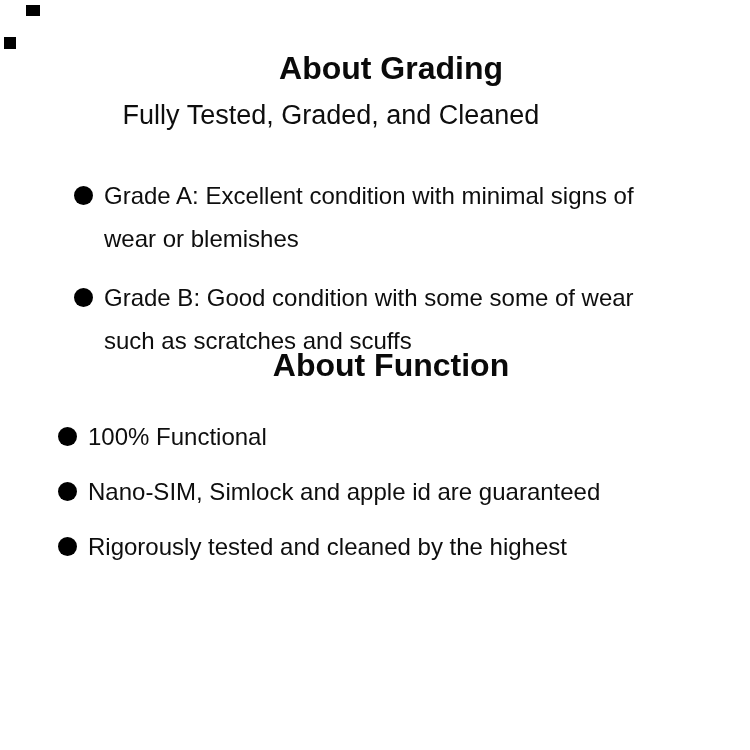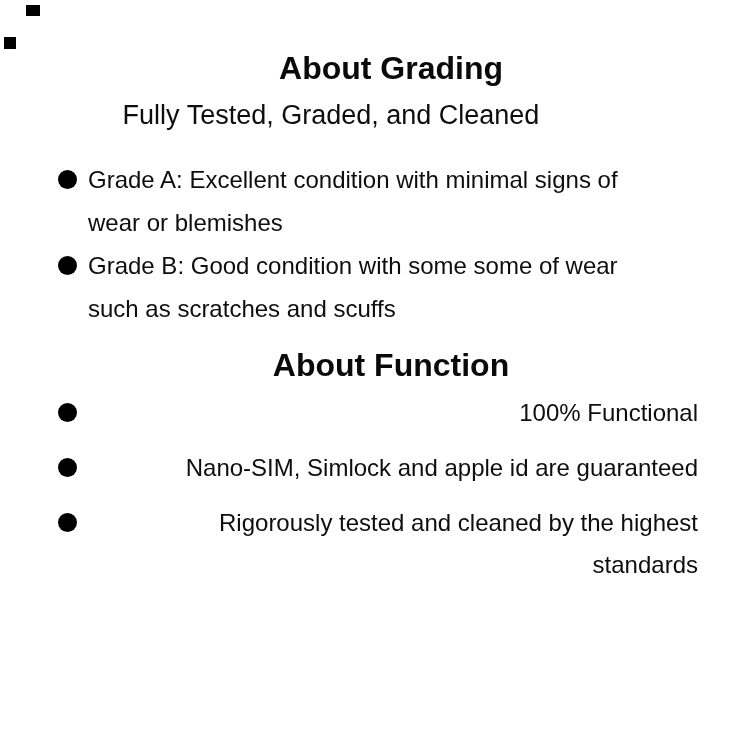--- a/index.html
+++ b/index.html
@@ -51,29 +51,29 @@
 
   ul.bullet-list {
     position: absolute;
     left: 58px;
     width: 640px;
     margin: 0;
     padding: 0;
     list-style: none;
   }
   .grading-list  { top: 158px; }
-  .function-list { top: 392px; text-align: right; }
+  .function-list { top: 416px; }
 
   ul.bullet-list li {
     position: relative;
     padding-left: 30px;
     font-size: 24px;
     color: #0e0e0e;
   }
-  .grading-list  li { line-height: 43px; margin: 0; }
+  .grading-list  li { line-height: 43px; margin: 16px; }
   .function-list li { line-height: 42px; margin: 0 0 13px 0; }
   .function-list li:last-child { margin-bottom: 16px; }
 
   .bullet {
     position: absolute;
     left: 0;
     width: 19px;
     height: 19px;
     border-radius: 50%;
     background: #000000;
@@ -115,17 +115,16 @@
       <span class="bullet"></span>
       <span class="line">100% Functional</span>
     </li>
     <li>
       <span class="bullet"></span>
       <span class="line">Nano-SIM, Simlock and apple id are guaranteed</span>
     </li>
     <li>
       <span class="bullet"></span>
       <span class="line">Rigorously tested and cleaned by the highest</span>
-      <span class="line">standards</span>
     </li>
   </ul>
 
 </div>
 
 </body></html>

